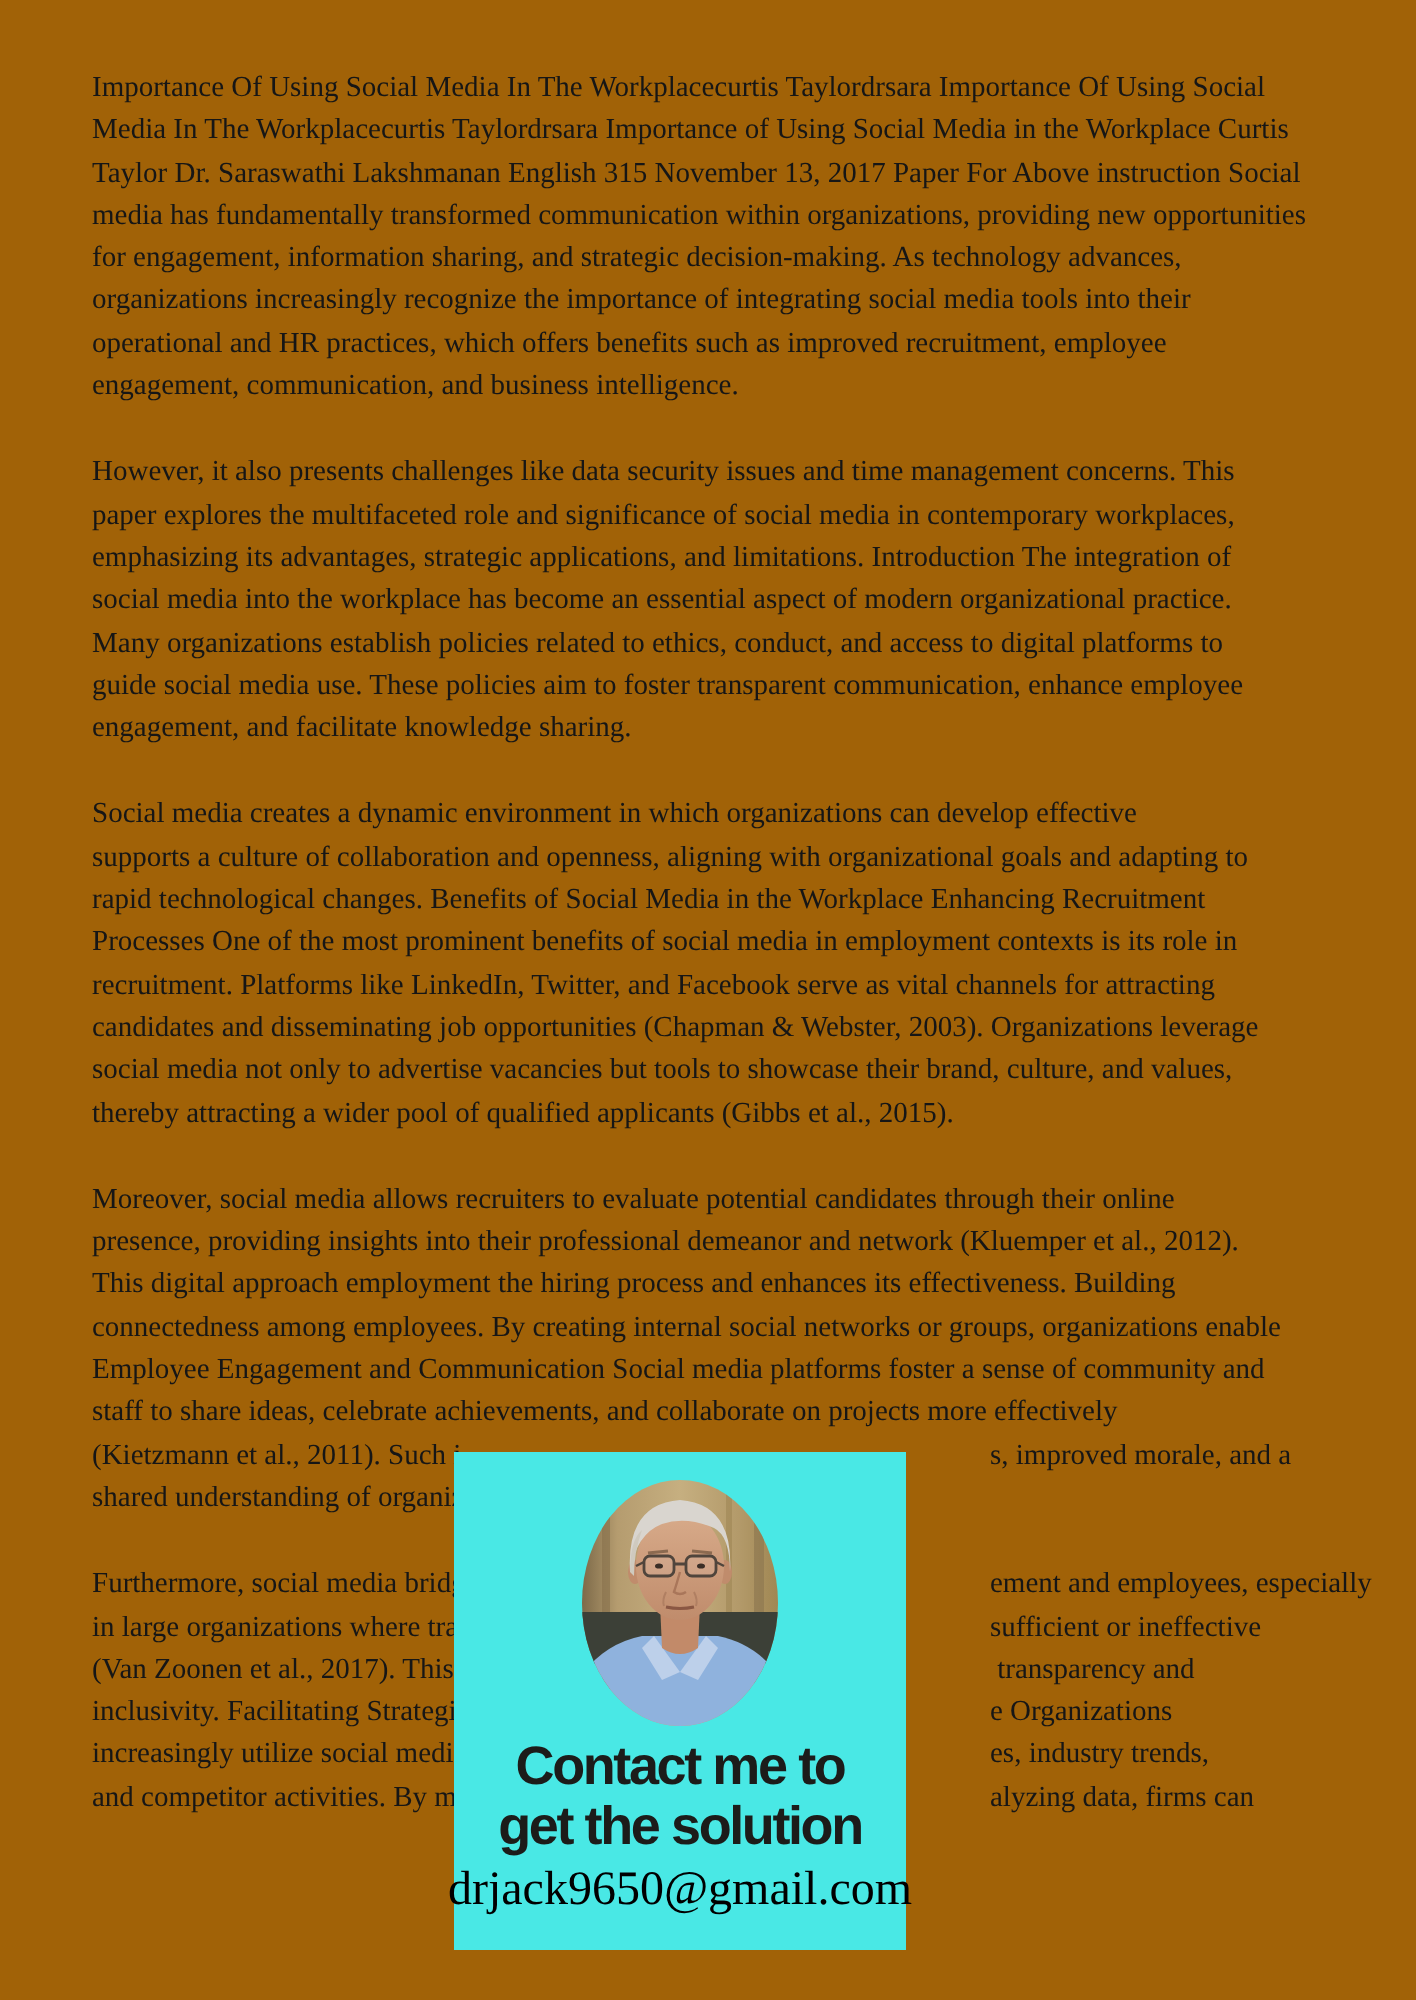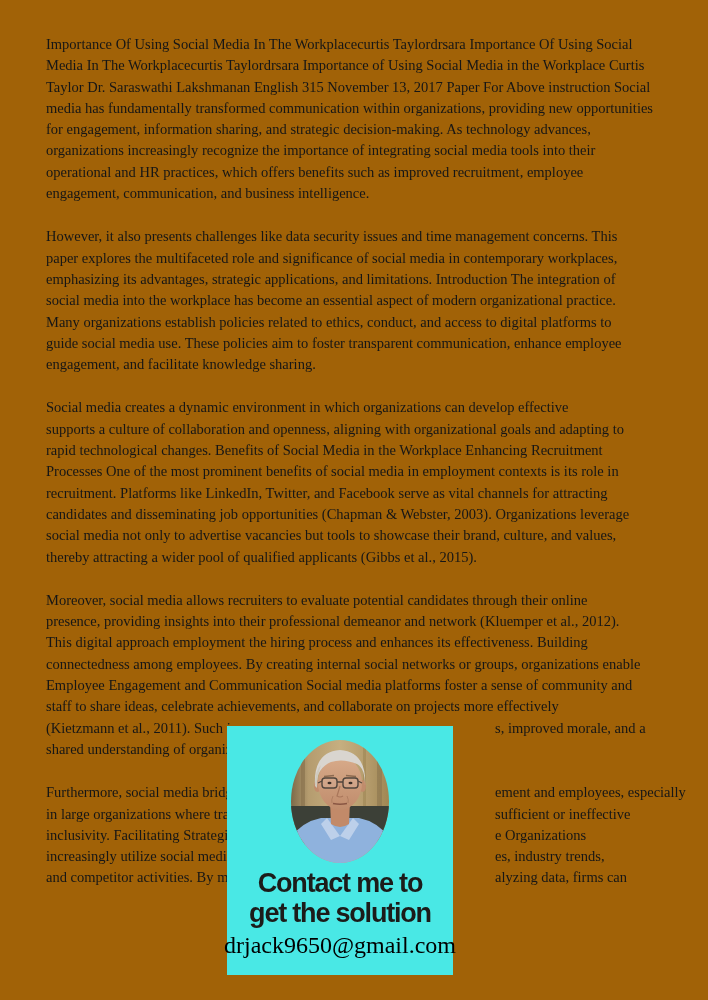--- a/index.html
+++ b/index.html
@@ -101,20 +101,21 @@
         <div class="line">This digital approach employment the hiring process and enhances its effectiveness. Building</div>
         <div class="line">connectedness among employees. By creating internal social networks or groups, organizations enable</div>
         <div class="line">Employee Engagement and Communication Social media platforms foster a sense of community and</div>
         <div class="line">staff to share ideas, celebrate achievements, and collaborate on projects more effectively</div>
         <div class="line split"><span class="frag-left">(Kietzmann et al., 2011). Such i</span><span class="frag-right">s, improved morale, and a</span></div>
         <div class="line split"><span class="frag-left">shared understanding of organiz</span><span class="frag-right"></span></div>
       </div>
       <div class="paragraph">
         <div class="line split"><span class="frag-left">Furthermore, social media bridg</span><span class="frag-right">ement and employees, especially</span></div>
         <div class="line split"><span class="frag-left">in large organizations where tra</span><span class="frag-right">sufficient or ineffective</span></div>
+        <div class="line split"><span class="frag-left">(Van Zoonen et al., 2017). This</span><span class="frag-right"> transparency and</span></div>
         <div class="line split"><span class="frag-left">inclusivity. Facilitating Strategi</span><span class="frag-right">e Organizations</span></div>
         <div class="line split"><span class="frag-left">increasingly utilize social media</span><span class="frag-right">es, industry trends,</span></div>
         <div class="line split"><span class="frag-left">and competitor activities. By mo</span><span class="frag-right">alyzing data, firms can</span></div>
       </div>
     </div>
 
   <div class="promo" style="background: rgb(73, 232, 229);">
     <svg class="promo-photo" width="98" height="123" viewBox="0 0 98 123">
       <defs>
         <clipPath id="ovalClip">

